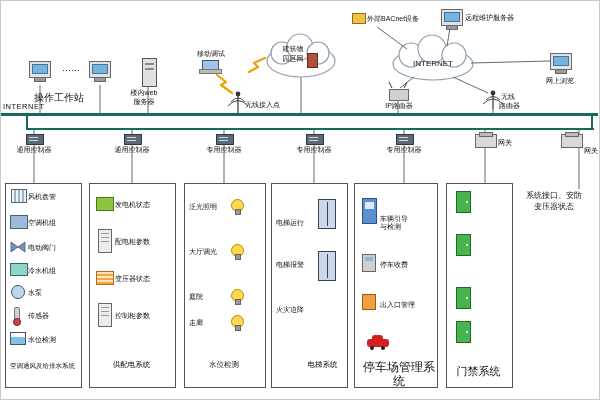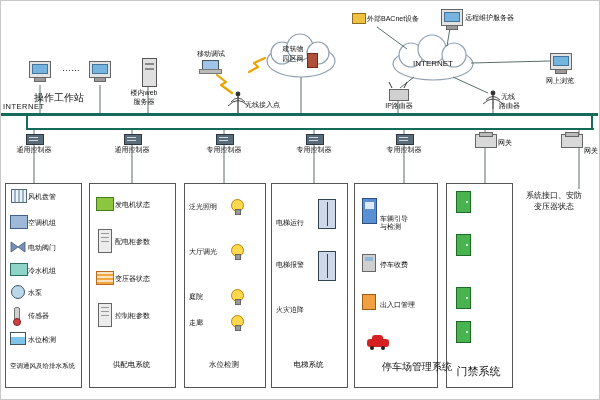--- a/index.html
+++ b/index.html
@@ -251,30 +251,30 @@
   <div class="i-bulb" style="left:230px;top:288px"></div>
   <div class="lbl" style="left:188px;top:318px;width:34px">走廊</div>
   <div class="i-bulb" style="left:230px;top:314px"></div>
   <div class="lbl c b" style="left:184px;top:360px;width:78px;font-size:7.5px">水位检测</div>
 
   <div class="i-elev" style="left:317px;top:198px"></div>
   <div class="i-elev" style="left:317px;top:250px"></div>
   <div class="lbl" style="left:275px;top:218px;width:34px">电梯运行</div>
   <div class="lbl" style="left:275px;top:260px;width:34px">电梯报警</div>
   <div class="lbl" style="left:275px;top:305px;width:34px">火灾迫降</div>
-  <div class="lbl c b" style="left:271px;top:360px;width:73px;font-size:7.5px">电梯系统</div>
+  <div class="lbl c b" style="left:285px;top:360px;width:73px;font-size:7.5px">电梯系统</div>
 
   <div class="i-guide" style="left:361px;top:197px"></div>
   <div class="lbl" style="left:379px;top:214px;width:32px">车辆引导与检测</div>
   <div class="i-toll" style="left:361px;top:253px"></div>
   <div class="lbl" style="left:379px;top:260px;width:50px">停车收费</div>
   <div class="i-gate" style="left:361px;top:293px"></div>
   <div class="lbl" style="left:379px;top:300px;width:50px">出入口管理</div>
   <div class="i-car" style="left:366px;top:338px"></div>
-  <div class="lbl c b" style="left:376px;top:360px;width:80px;font-size:10px">停车场管理系统</div>
+  <div class="lbl c b" style="left:358px;top:360px;width:80px;font-size:12px">停车场管理系统</div>
 
   <div class="i-door" style="left:455px;top:190px"></div>
   <div class="i-door" style="left:455px;top:233px"></div>
   <div class="i-door" style="left:455px;top:286px"></div>
   <div class="i-door" style="left:455px;top:320px"></div>
   <div class="lbl c b" style="left:446px;top:364px;width:63px;font-size:11px">门禁系统</div>
 
 </div>
 
 </body></html>

